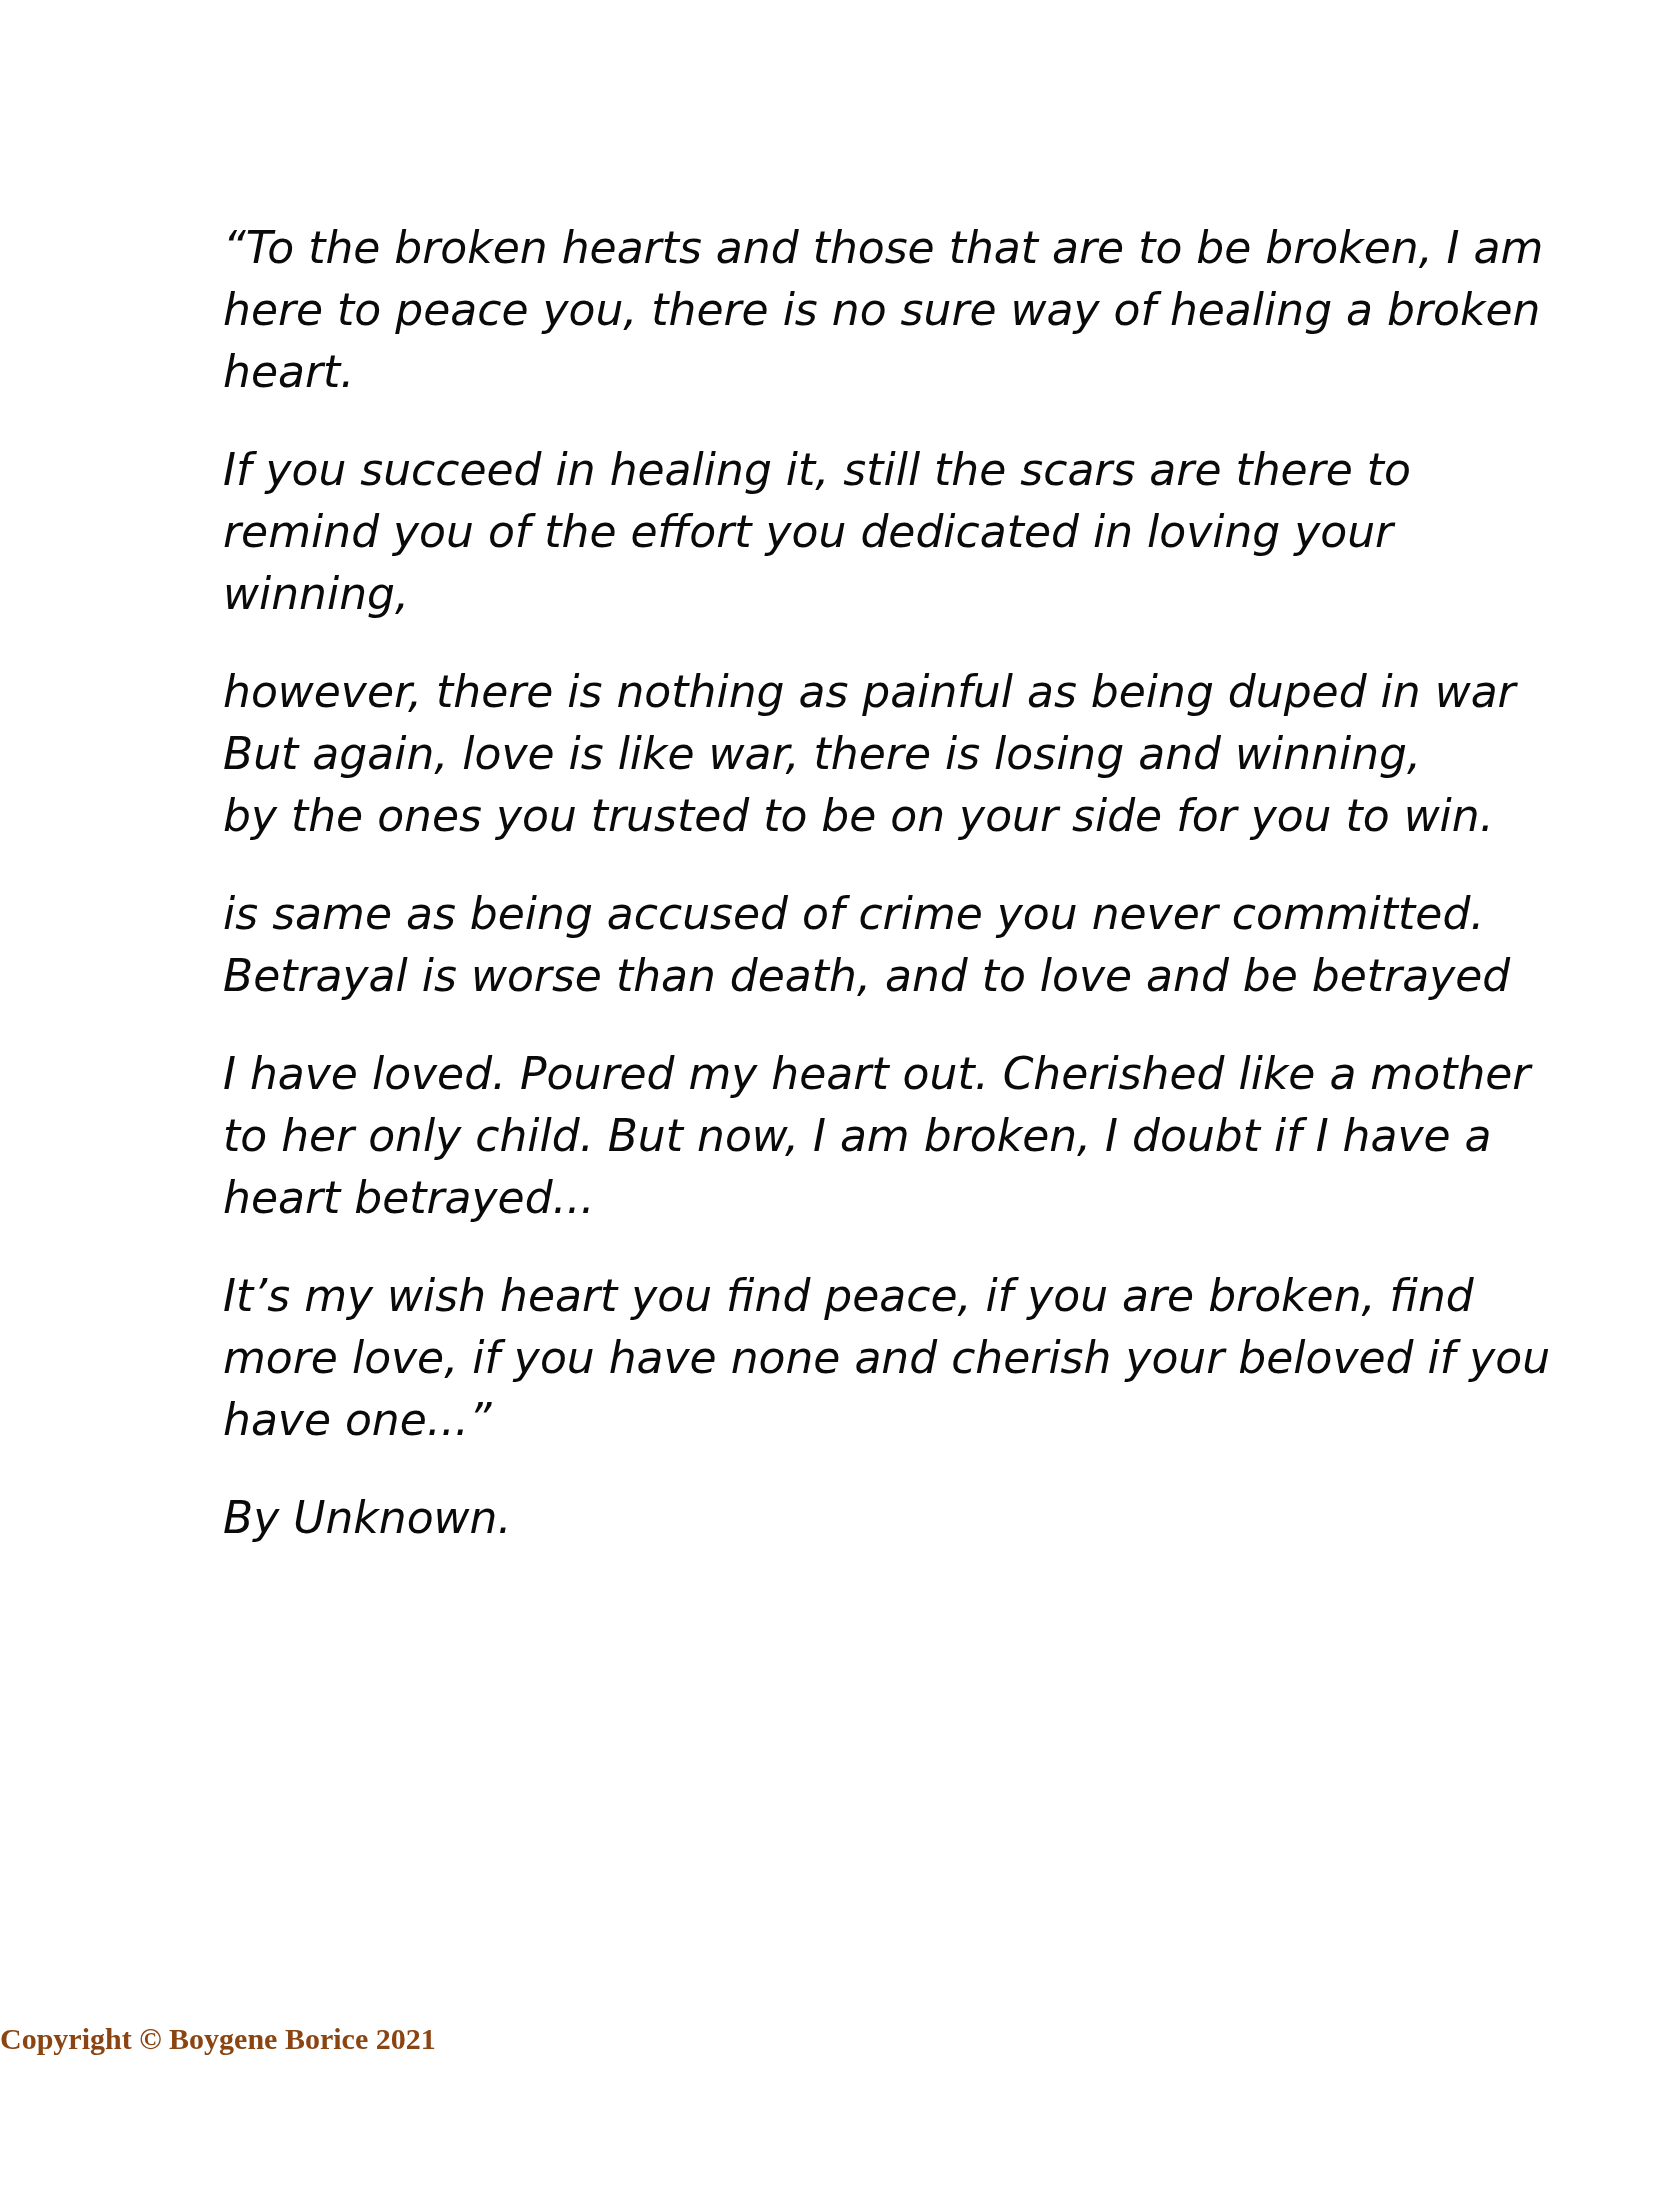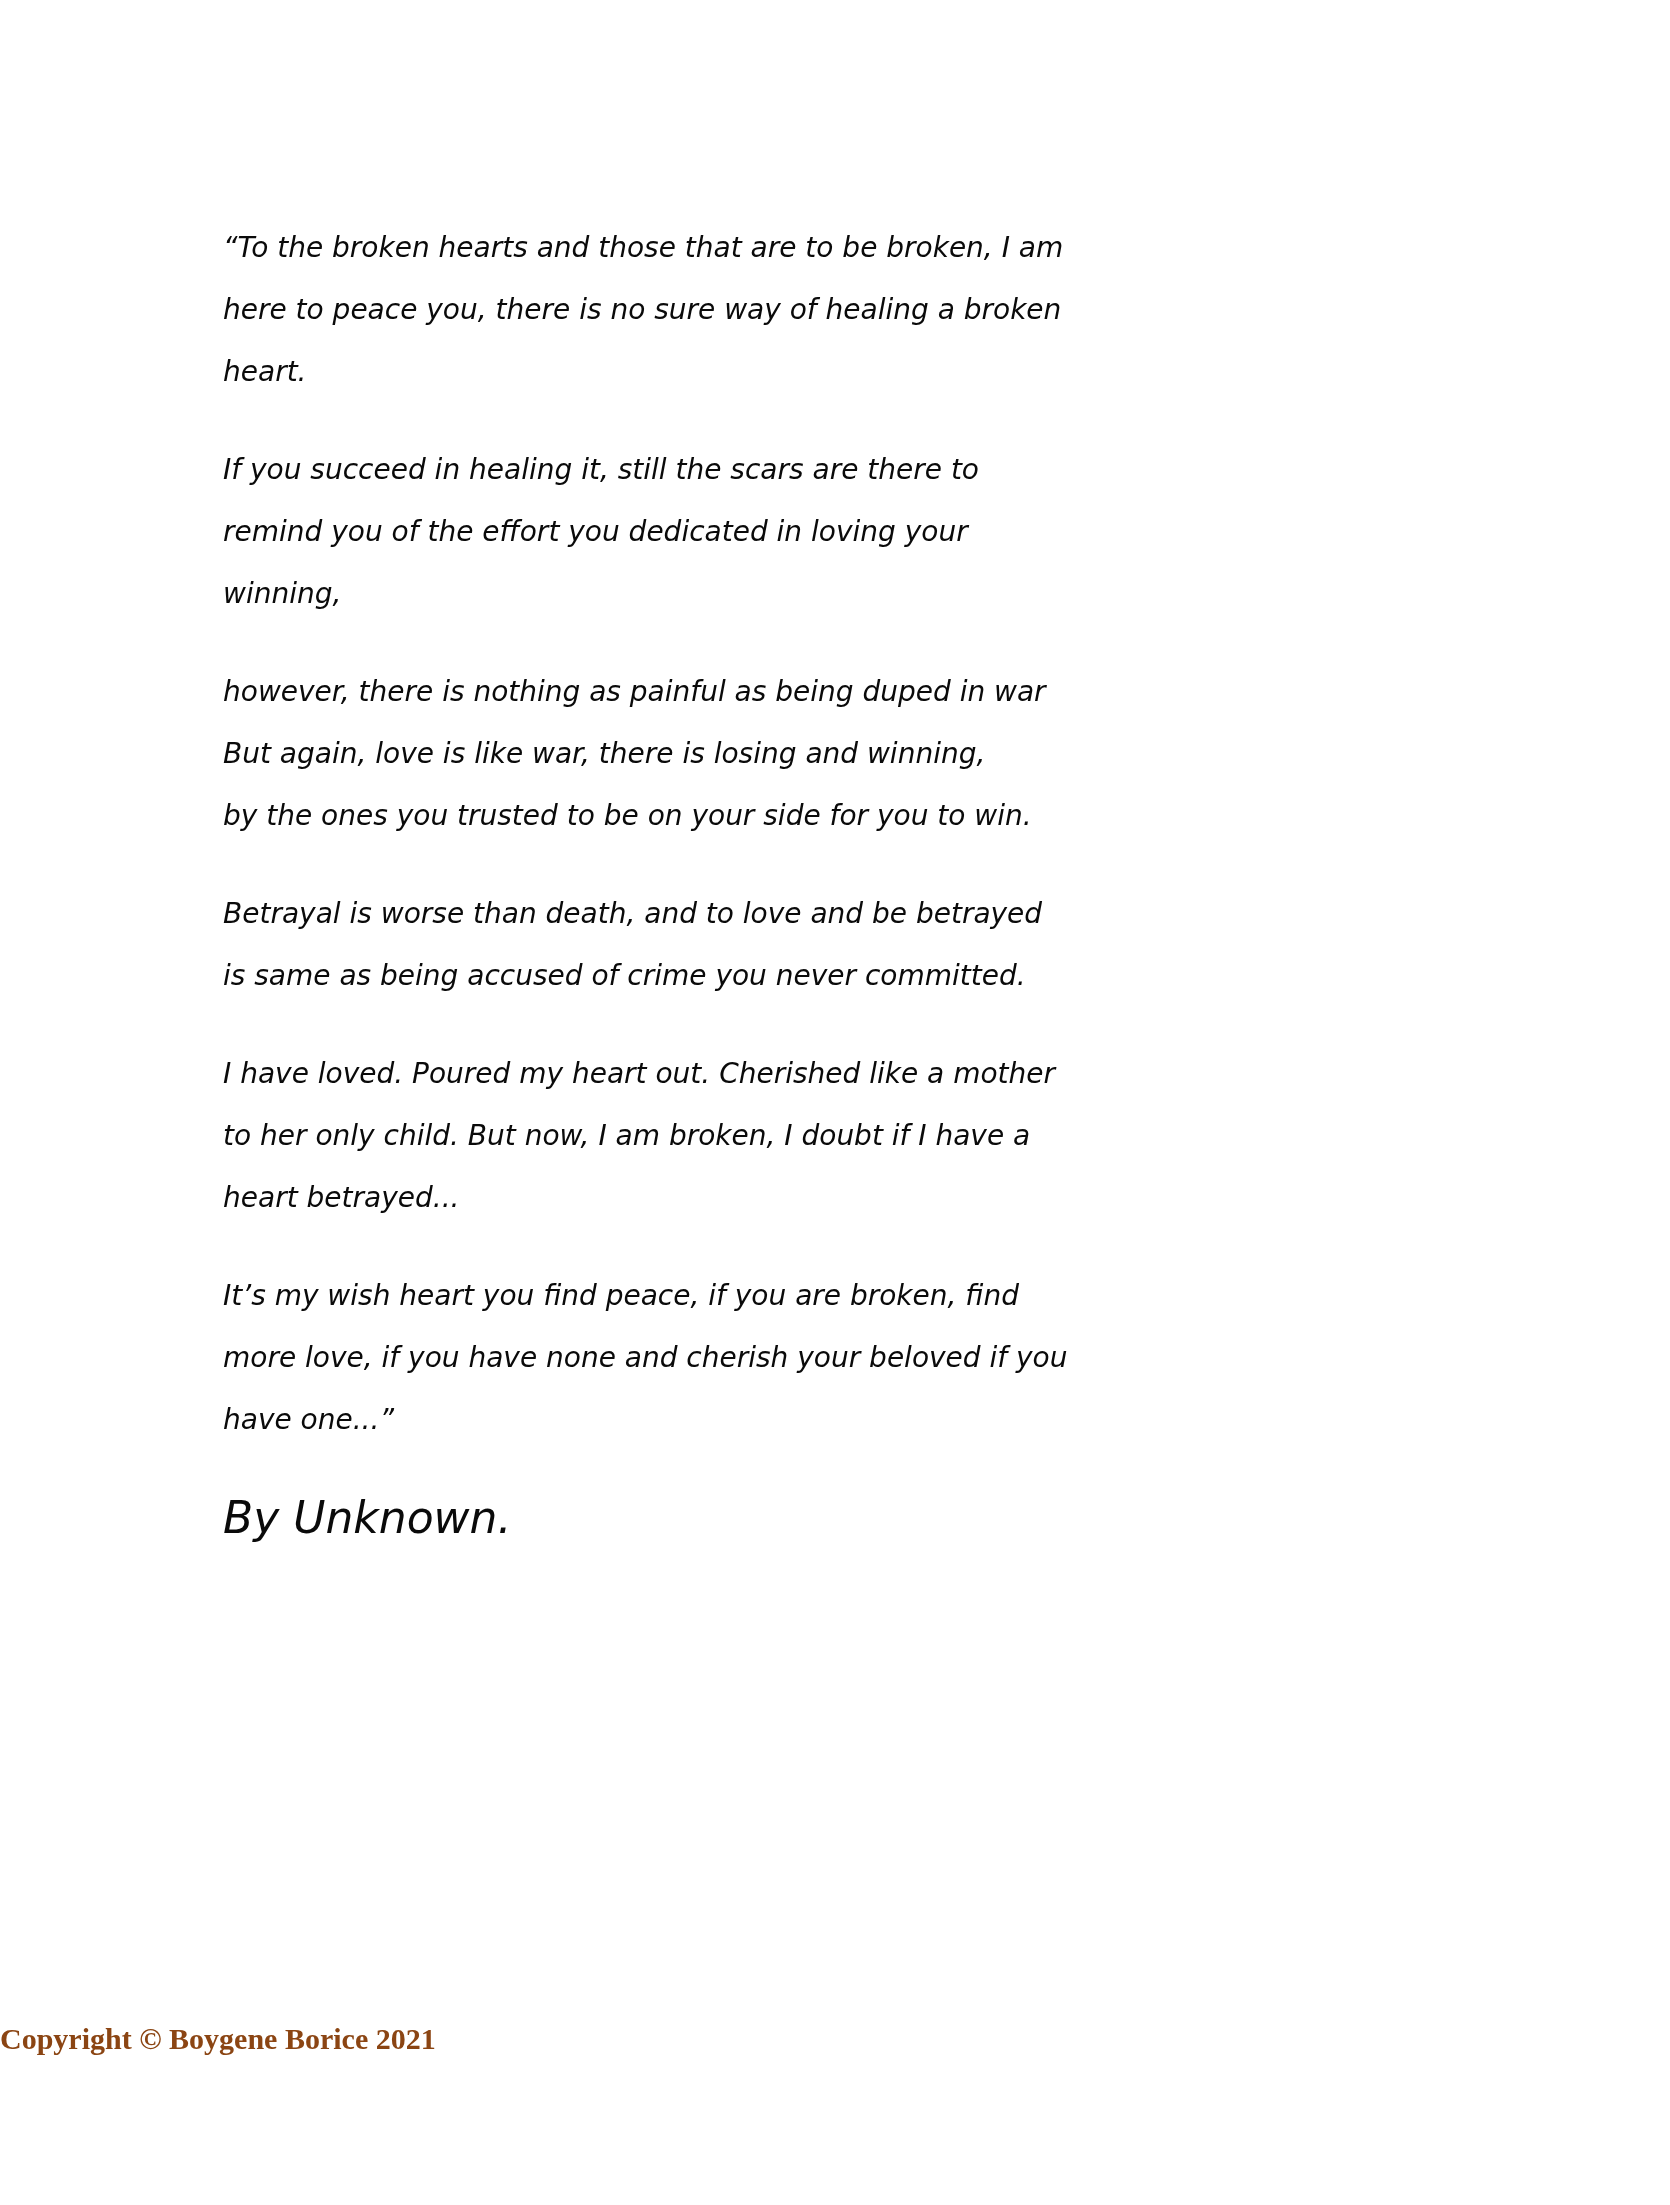--- a/index.html
+++ b/index.html
@@ -18,21 +18,21 @@
     position: absolute;
     left: 223px;
     top: 217px;
     width: 1247px;
     color: #0a0a0a;
     font-family: cursive, "DejaVu Sans", sans-serif;
     font-style: italic;
   }
   p.para {
     margin: 0 0 36px 0;
-    font-size: 28px;
+    font-size: 44px;
     line-height: 62px;
     font-weight: 400;
   }
   p.para .line {
     display: block;
     white-space: nowrap;
   }
   p.byline {
     margin: 0;
     font-size: 44px;
@@ -70,22 +70,22 @@
       <span class="line">winning,</span>
     </p>
 
     <p class="para">
       <span class="line">however, there is nothing as painful as being duped in war</span>
       <span class="line">But again, love is like war, there is losing and winning,</span>
       <span class="line">by the ones you trusted to be on your side for you to win.</span>
     </p>
 
     <p class="para">
+      <span class="line">is same as being accused of crime you never committed.</span>
       <span class="line">Betrayal is worse than death, and to love and be betrayed</span>
-      <span class="line">is same as being accused of crime you never committed.</span>
     </p>
 
     <p class="para">
       <span class="line">I have loved. Poured my heart out. Cherished like a mother</span>
       <span class="line">to her only child. But now, I am broken, I doubt if I have a</span>
       <span class="line">heart betrayed...</span>
     </p>
 
     <p class="para">
       <span class="line">It’s my wish heart you find peace, if you are broken, find</span>

